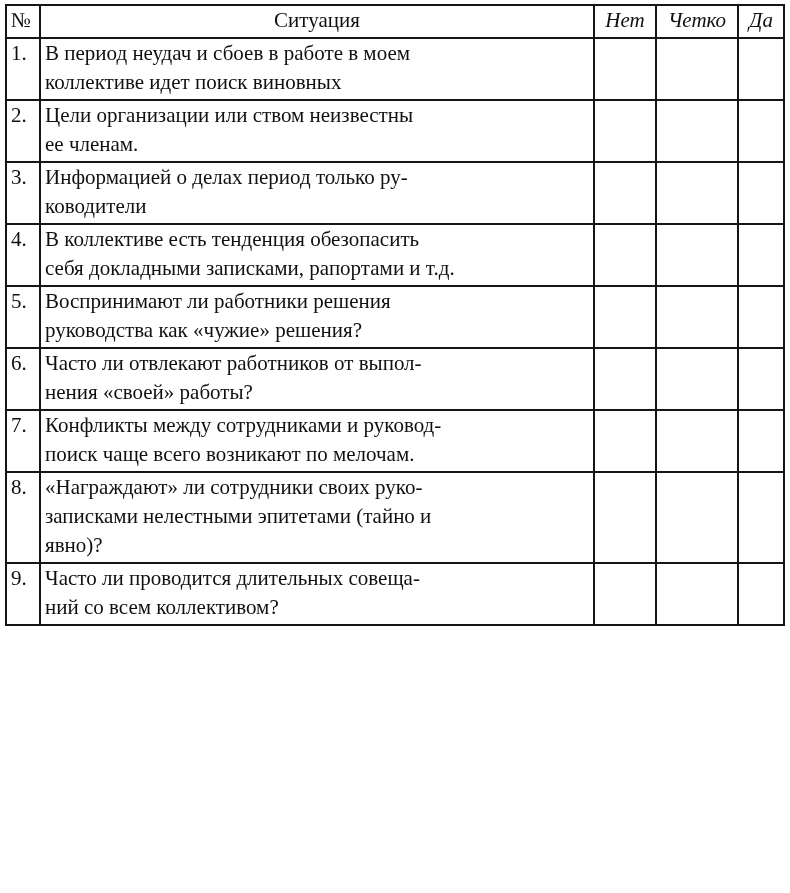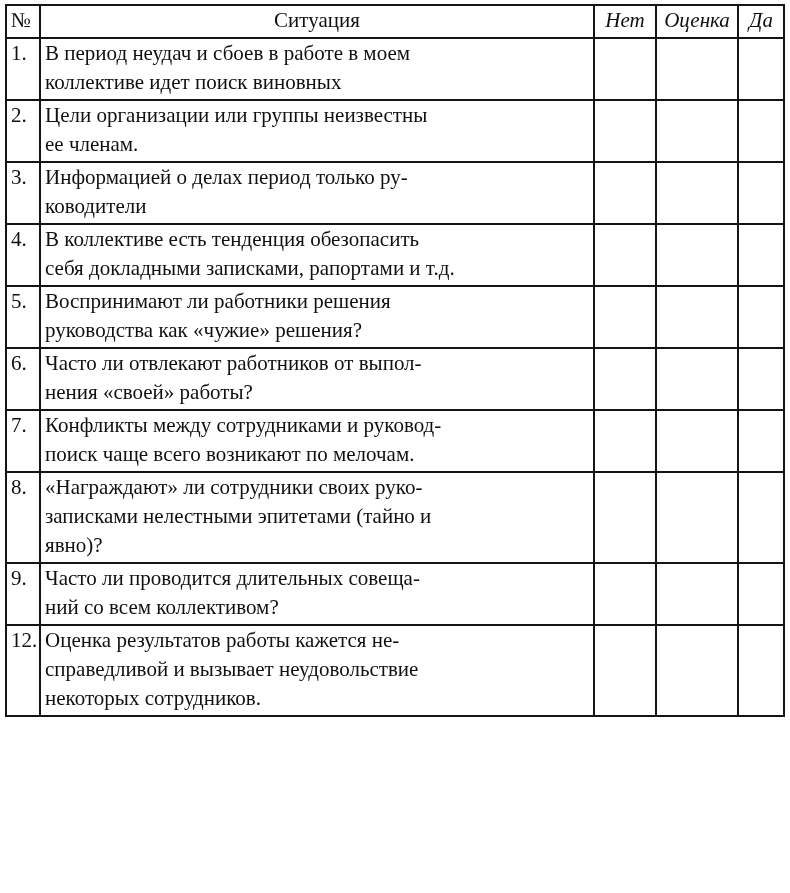--- a/index.html
+++ b/index.html
@@ -63,36 +63,36 @@
       <col class="c-sit">
       <col class="c-no">
       <col class="c-some">
       <col class="c-yes">
     </colgroup>
     <thead>
       <tr>
         <th class="h-num">№</th>
         <th class="h-sit">Ситуация</th>
         <th class="h-no">Нет</th>
-        <th class="h-some">Оценка</th>
+        <th class="h-some">Четко</th>
         <th class="h-yes">Да</th>
       </tr>
     </thead>
     <tbody>
       <tr>
         <td class="num-cell">1.</td>
         <td class="sit-cell">В период неудач и сбоев в работе в моем
 коллективе идет поиск виновных</td>
         <td class="ans-cell"></td>
         <td class="ans-cell"></td>
         <td class="ans-cell"></td>
       </tr>
       <tr>
         <td class="num-cell">2.</td>
-        <td class="sit-cell">Цели организации или группы неизвестны
+        <td class="sit-cell">Цели организации или ством неизвестны
 ее членам.</td>
         <td class="ans-cell"></td>
         <td class="ans-cell"></td>
         <td class="ans-cell"></td>
       </tr>
       <tr>
         <td class="num-cell">3.</td>
         <td class="sit-cell">Информацией о делах период только ру-
 ководители</td>
         <td class="ans-cell"></td>
@@ -141,24 +141,15 @@
         <td class="ans-cell"></td>
       </tr>
       <tr>
         <td class="num-cell">9.</td>
         <td class="sit-cell">Часто ли проводится длительных совеща-
 ний со всем коллективом?</td>
         <td class="ans-cell"></td>
         <td class="ans-cell"></td>
         <td class="ans-cell"></td>
       </tr>
-      <tr>
-        <td class="num-cell">12.</td>
-        <td class="sit-cell">Оценка результатов работы кажется не-
-справедливой и вызывает неудовольствие
-некоторых сотрудников.</td>
-        <td class="ans-cell"></td>
-        <td class="ans-cell"></td>
-        <td class="ans-cell"></td>
-      </tr>
     </tbody>
   </table>
 </div>
 
 </body></html>

